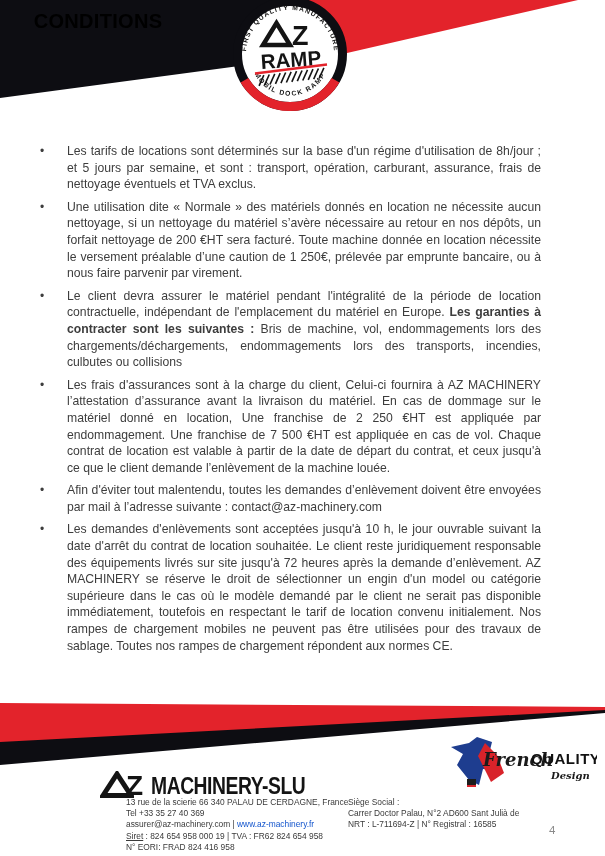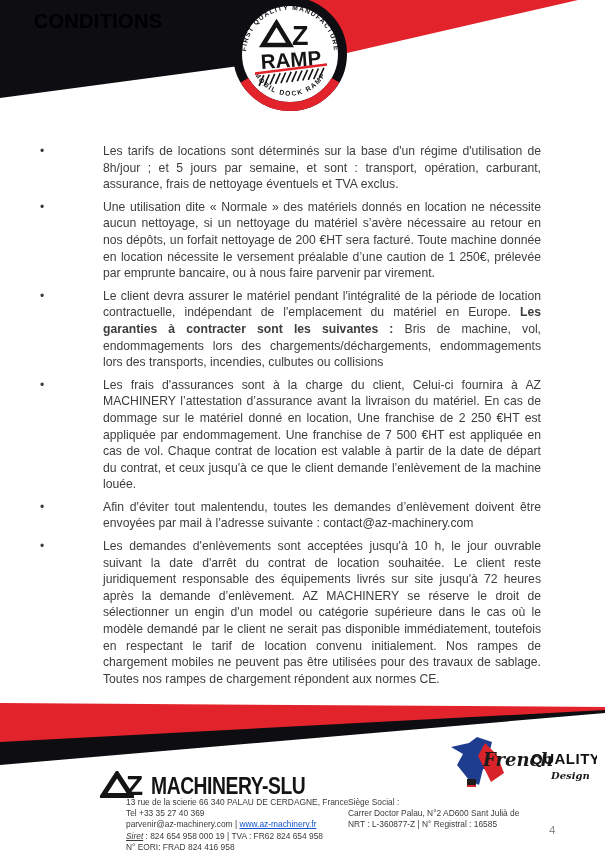--- a/index.html
+++ b/index.html
@@ -6,24 +6,24 @@
   .page{position:relative;width:605px;height:856px;background:#fff;overflow:hidden;
         font-family:"Liberation Sans",sans-serif;}
   svg{display:block;}
   .hdr-svg{position:absolute;left:0;top:0;}
   .title{position:absolute;left:28px;top:7px;width:140px;text-align:center;color:#000000;
          font-weight:bold;font-size:20px;line-height:29px;letter-spacing:.3px;}
   .conditions-list{position:absolute;left:40px;top:143px;width:501px;list-style:none;
          margin:0;padding:0;color:#3d3d3d;font-size:12.2px;line-height:16.6px;}
   .bullet-item{display:flex;margin-bottom:6px;}
   .marker{width:27px;flex:none;font-size:12px;}
-  .bullet-text{flex:1;text-align:justify;margin-left:36px;}
+  .bullet-text{flex:1;text-align:justify;}
   .bold{font-weight:bold;}
-  .underline{text-decoration:underline;font-style:italic;}
-  .link{color:#1254cc;text-decoration:underline;cursor:pointer;}
+  .underline{text-decoration:underline;}
+  .link{color:#1254cc;cursor:pointer;}
   .ftr-svg{position:absolute;left:0;top:695px;}
   .az-logo{position:absolute;left:100px;top:770px;display:flex;align-items:flex-end;height:28px;}
   .az-z{font-weight:bold;font-size:28px;line-height:25px;margin-left:-8px;color:#141414;}
   .az-name{font-weight:bold;font-size:21px;line-height:23px;margin-left:8px;color:#141414;
            letter-spacing:-0.5px;transform:scale(.92,1.1);transform-origin:left bottom;white-space:nowrap;}
   .fcol{position:absolute;top:797px;font-size:8.4px;line-height:11.2px;color:#3a3a3a;}
   .fcol-left{left:126px;width:238px;}
   .fcol-right{left:348px;width:228px;}
   .fline{white-space:nowrap;}
   .quality-logo{position:absolute;left:447px;top:735px;}
@@ -117,28 +117,28 @@
     <svg width="34" height="27" viewBox="0 0 34 27">
       <polygon points="3,24.5 17,3 31,24.5" fill="none" stroke="#141414" stroke-width="5"></polygon>
     </svg>
     <span class="az-z">Z</span>
     <span class="az-name">MACHINERY-SLU</span>
   </div>
 
   <div class="fcol fcol-left">
       <div class="fline"><span>13 rue de la scierie 66 340 PALAU DE CERDAGNE, France</span></div>
       <div class="fline"><span>Tel +33 35 27 40 369</span></div>
-      <div class="fline"><span>parvenir@az-machinery.com  | </span><span class="link">www.az-machinery.fr</span></div>
+      <div class="fline"><span>assurer@az-machinery.com  | </span><span class="link">www.az-machinery.fr</span></div>
       <div class="fline"><span class="underline">Siret</span><span> : 824 654 958 000 19 | TVA : FR62 824 654 958</span></div>
       <div class="fline"><span>N° EORI: FRAD 824 416 958</span></div>
     </div>
   <div class="fcol fcol-right">
       <div class="fline"><span>Siège Social :</span></div>
       <div class="fline"><span>Carrer Doctor Palau, N°2 AD600 Sant Julià de</span></div>
-      <div class="fline"><span>NRT : L-360877-Z | N° Registral : 16585</span></div>
+      <div class="fline"><span>NRT : L-711694-Z | N° Registral : 16585</span></div>
     </div>
 
   <svg class="quality-logo" width="150" height="68" viewBox="0 0 150 68">
     <polygon points="30,2 45,7 43,15 51,22 46,35 36,34 32,50 22,45 10,30 16,19 4,12 22,8" fill="#1e3d8f"></polygon>
     <polygon points="38,8 50,20 57,38 44,47 31,21" fill="#d8232a"></polygon>
     <rect x="20" y="44" width="9" height="8" fill="#1c1c1c"></rect>
     <rect x="20" y="50" width="9" height="2" fill="#d8232a"></rect>
     <text x="36" y="31" font-size="18" font-style="italic" font-weight="bold" fill="#1a1a1a" font-family="DejaVu Serif, serif">French</text>
     <text x="84" y="29" font-size="15" font-weight="bold" fill="#111111" letter-spacing="0.5" font-family="Liberation Sans, sans-serif">QUALITY</text>
     <text x="104" y="44" font-size="10" font-style="italic" font-weight="bold" fill="#1a1a1a" font-family="DejaVu Serif, serif">Design</text>

